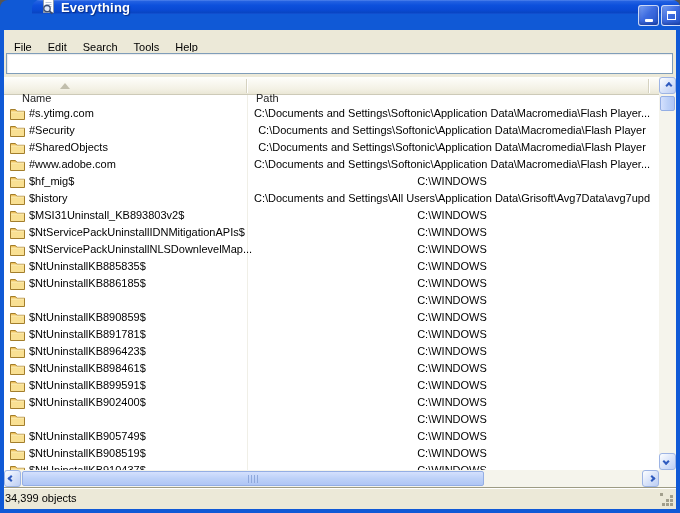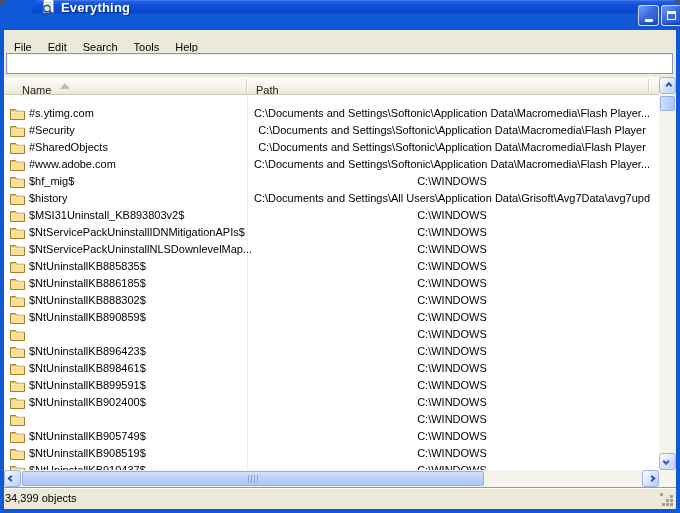--- a/index.html
+++ b/index.html
@@ -60,21 +60,21 @@
   
   .listwrap{
     position:absolute;left:4px;top:77px;width:655px;height:393px;
     background:#fff;overflow:hidden;
   }
   .listheader{
     position:absolute;left:0;top:0;width:655px;height:18px;
     background:linear-gradient(to bottom,#FEFEFB 0%,#F3F1E5 70%,#EAE7D6 100%);
     border-bottom:1px solid #CDCAB8;
   }
-  .hdr-cell{position:absolute;top:4px;height:18px;line-height:18px;color:#222;}
+  .hdr-cell{position:absolute;top:12px;height:18px;line-height:18px;color:#222;}
   .hdr-name{left:18px;}
   .hdr-path{left:252px;}
   .hdr-sep{position:absolute;top:2px;width:1px;height:14px;background:#D5D2C0;box-shadow:1px 0 0 #FFFFFF;}
   .sep1{left:242px;} .sep2{left:644px;}
   .sort-arrow{
     position:absolute;left:56px;top:6px;width:0;height:0;
     border-left:5px solid transparent;border-right:5px solid transparent;
     border-bottom:6px solid #C1BEAC;
   }
   .rows{position:absolute;left:0;top:18px;width:655px;margin-top:10px;}
@@ -303,21 +303,20 @@
     <span class="cell-path">C:\WINDOWS</span>
   </div>
         <div class="row">
     <span class="cell-icon">
       <svg width="15" height="13" viewBox="0 0 15 13">
         <path d="M0.5 2.5 h4.9 l1.5 1.8 h7.6 v8.2 H0.5 Z" fill="#EFC35F" stroke="#A37E2C" stroke-width="1"></path>
         <path d="M1 5 h13 v7 H1 Z" fill="#F9E093"></path>
         <path d="M1 5 h13" stroke="#FCEDB8" stroke-width="1"></path>
       </svg>
     </span>
-    <span class="cell-name">$NtUninstallKB888302$</span>
     <span class="cell-path">C:\WINDOWS</span>
   </div>
         <div class="row">
     <span class="cell-icon">
       <svg width="15" height="13" viewBox="0 0 15 13">
         <path d="M0.5 2.5 h4.9 l1.5 1.8 h7.6 v8.2 H0.5 Z" fill="#EFC35F" stroke="#A37E2C" stroke-width="1"></path>
         <path d="M1 5 h13 v7 H1 Z" fill="#F9E093"></path>
         <path d="M1 5 h13" stroke="#FCEDB8" stroke-width="1"></path>
       </svg>
     </span>
@@ -325,20 +324,21 @@
     <span class="cell-path">C:\WINDOWS</span>
   </div>
         <div class="row">
     <span class="cell-icon">
       <svg width="15" height="13" viewBox="0 0 15 13">
         <path d="M0.5 2.5 h4.9 l1.5 1.8 h7.6 v8.2 H0.5 Z" fill="#EFC35F" stroke="#A37E2C" stroke-width="1"></path>
         <path d="M1 5 h13 v7 H1 Z" fill="#F9E093"></path>
         <path d="M1 5 h13" stroke="#FCEDB8" stroke-width="1"></path>
       </svg>
     </span>
+    <span class="cell-name">$NtUninstallKB891781$</span>
     <span class="cell-path">C:\WINDOWS</span>
   </div>
         <div class="row">
     <span class="cell-icon">
       <svg width="15" height="13" viewBox="0 0 15 13">
         <path d="M0.5 2.5 h4.9 l1.5 1.8 h7.6 v8.2 H0.5 Z" fill="#EFC35F" stroke="#A37E2C" stroke-width="1"></path>
         <path d="M1 5 h13 v7 H1 Z" fill="#F9E093"></path>
         <path d="M1 5 h13" stroke="#FCEDB8" stroke-width="1"></path>
       </svg>
     </span>

